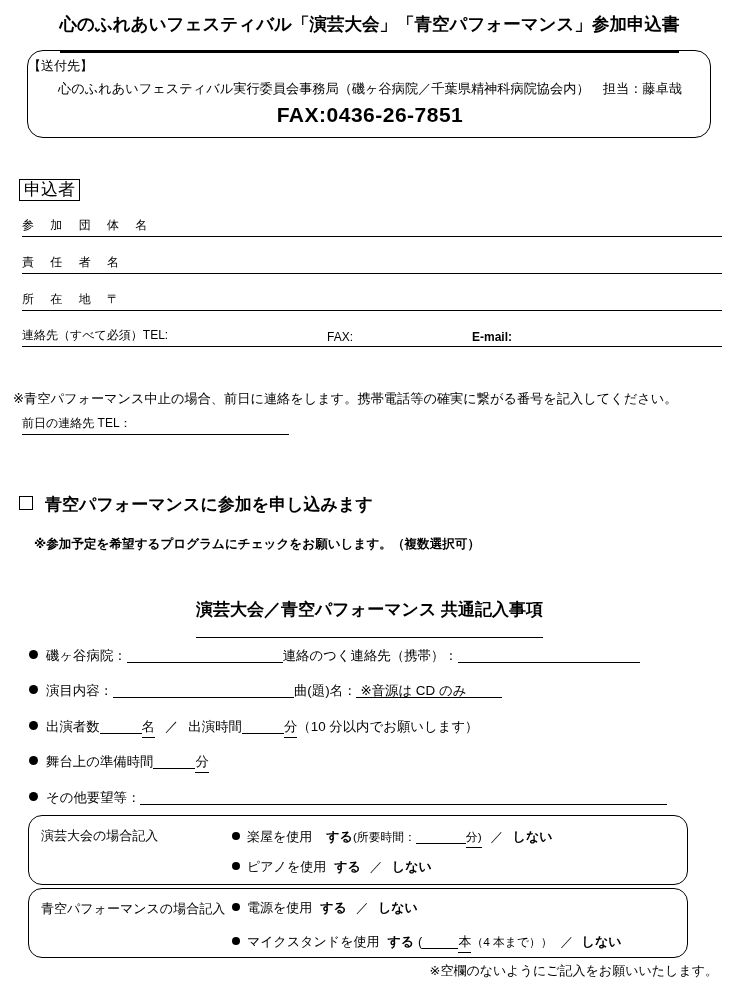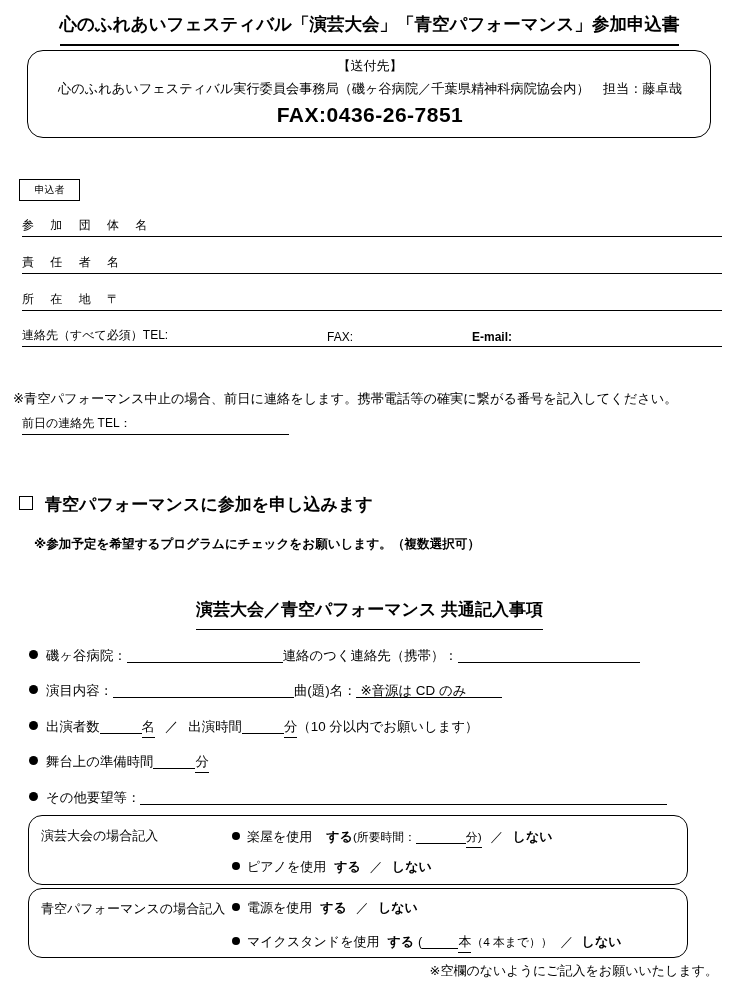--- a/index.html
+++ b/index.html
@@ -29,40 +29,39 @@
     left: 0;
     width: 739px;
     text-align: center;
     font-size: 17.5px;
     font-weight: bold;
     letter-spacing: 0px;
     white-space: nowrap;
   }
   .title span.u {
     border-bottom: 2px solid #000;
-    padding-bottom: 10px;
+    padding-bottom: 17px;
   }
 
   
   .dest-box {
     position: absolute;
     top: 50px;
     left: 27px;
     width: 684px;
     height: 88px;
     border: 1.6px solid #000;
     border-radius: 16px;
     box-sizing: border-box;
   }
   .dest-label {
     position: absolute;
     top: 6px;
     left: 0;
     width: 684px;
-    text-align: center;
     font-size: 13px;
   }
   .dest-line {
     position: absolute;
     top: 29px;
     left: 0;
     width: 684px;
     text-align: center;
     font-size: 13.2px;
     white-space: nowrap;
@@ -80,21 +79,21 @@
 
   
   .applicant-box {
     position: absolute;
     top: 179px;
     left: 19px;
     width: 61px;
     height: 22px;
     border: 1.4px solid #000;
     box-sizing: border-box;
-    font-size: 10px;
+    font-size: 17px;
     line-height: 20px;
     text-align: center;
   }
 
   
   .frow {
     position: absolute;
     left: 22px;
     height: 24px;
     border-bottom: 1.3px solid #000;
@@ -164,21 +163,21 @@
     top: 598px;
     left: 0;
     width: 739px;
     text-align: center;
     font-size: 17px;
     font-weight: bold;
     white-space: nowrap;
   }
   .section-head span.u {
     border-bottom: 1.8px solid #000;
-    padding-bottom: 10px;
+    padding-bottom: 18px;
   }
 
   
   .bullet {
     position: absolute;
     left: 29px;
     font-size: 13.4px;
     white-space: nowrap;
     height: 21px;
   }

